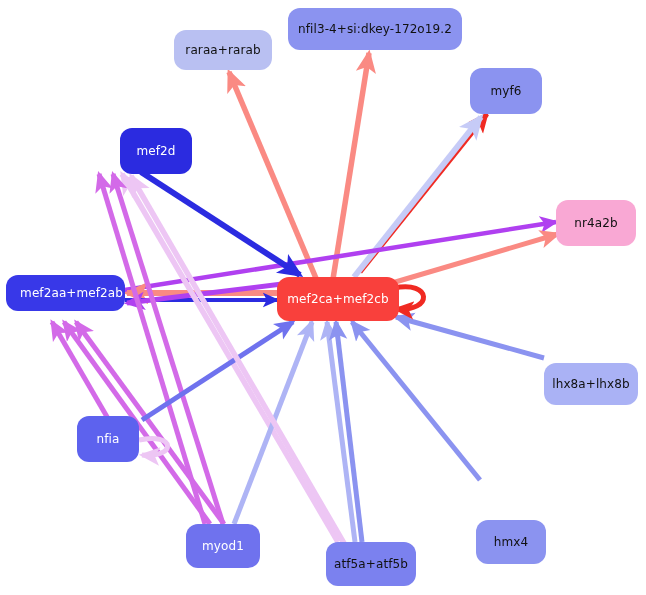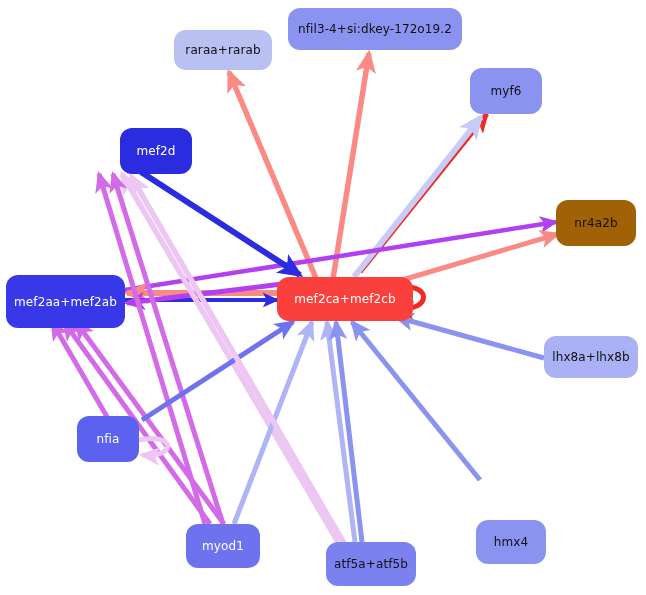--- a/index.html
+++ b/index.html
@@ -160,30 +160,30 @@
       </div>
       <div class="node" style="left: 288px; top: 8px; width: 174px; height: 42px; background: rgb(139, 147, 240); color: rgb(17, 17, 17);">
         <span class="node-label">nfil3-4+si:dkey-172o19.2</span>
       </div>
       <div class="node" style="left: 470px; top: 68px; width: 72px; height: 46px; background: rgb(139, 147, 240); color: rgb(17, 17, 17);">
         <span class="node-label">myf6</span>
       </div>
       <div class="node" style="left: 72px; top: 128px; width: 72px; height: 46px; background: rgb(43, 43, 224); color: rgb(255, 255, 255); margin-left: 48px;">
         <span class="node-label">mef2d</span>
       </div>
-      <div class="node" style="left: 556px; top: 200px; width: 80px; height: 46px; background: #a16207; color: rgb(17, 17, 17);">
+      <div class="node" style="left: 556px; top: 200px; width: 80px; height: 46px; background: #f9a8d4; color: rgb(17, 17, 17);">
         <span class="node-label">nr4a2b</span>
       </div>
-      <div class="node" style="left: 6px; top: 275px; width: 119px; height: 53px; background: rgb(56, 56, 232); color: rgb(255, 255, 255);">
+      <div class="node" style="left: 6px; top: 275px; width: 119px; height: 36px; background: rgb(56, 56, 232); color: rgb(255, 255, 255); justify-content: flex-end;">
         <span class="node-label">mef2aa+mef2ab</span>
       </div>
-      <div class="node" style="left: 277px; top: 277px; width: 136px; height: 44px; background: rgb(249, 64, 60); color: rgb(255, 255, 255);">
+      <div class="node" style="left: 277px; top: 277px; width: 122px; height: 44px; background: rgb(249, 64, 60); color: rgb(255, 255, 255);">
         <span class="node-label">mef2ca+mef2cb</span>
       </div>
-      <div class="node" style="left: 544px; top: 336px; width: 94px; height: 42px; background: rgb(170, 178, 245); color: rgb(17, 17, 17);">
+      <div class="node" style="left: 544px; top: 363px; width: 94px; height: 42px; background: rgb(170, 178, 245); color: rgb(17, 17, 17);">
         <span class="node-label">lhx8a+lhx8b</span>
       </div>
       <div class="node" style="left: 77px; top: 416px; width: 62px; height: 46px; background: rgb(93, 98, 238); color: rgb(255, 255, 255);">
         <span class="node-label">nfia</span>
       </div>
       <div class="node" style="left: 476px; top: 480px; width: 70px; height: 44px; background: rgb(139, 147, 240); color: rgb(17, 17, 17); margin-top: 40px;">
         <span class="node-label">hmx4</span>
       </div>
       <div class="node" style="left: 186px; top: 524px; width: 74px; height: 44px; background: rgb(111, 114, 238); color: rgb(255, 255, 255);">
         <span class="node-label">myod1</span>

